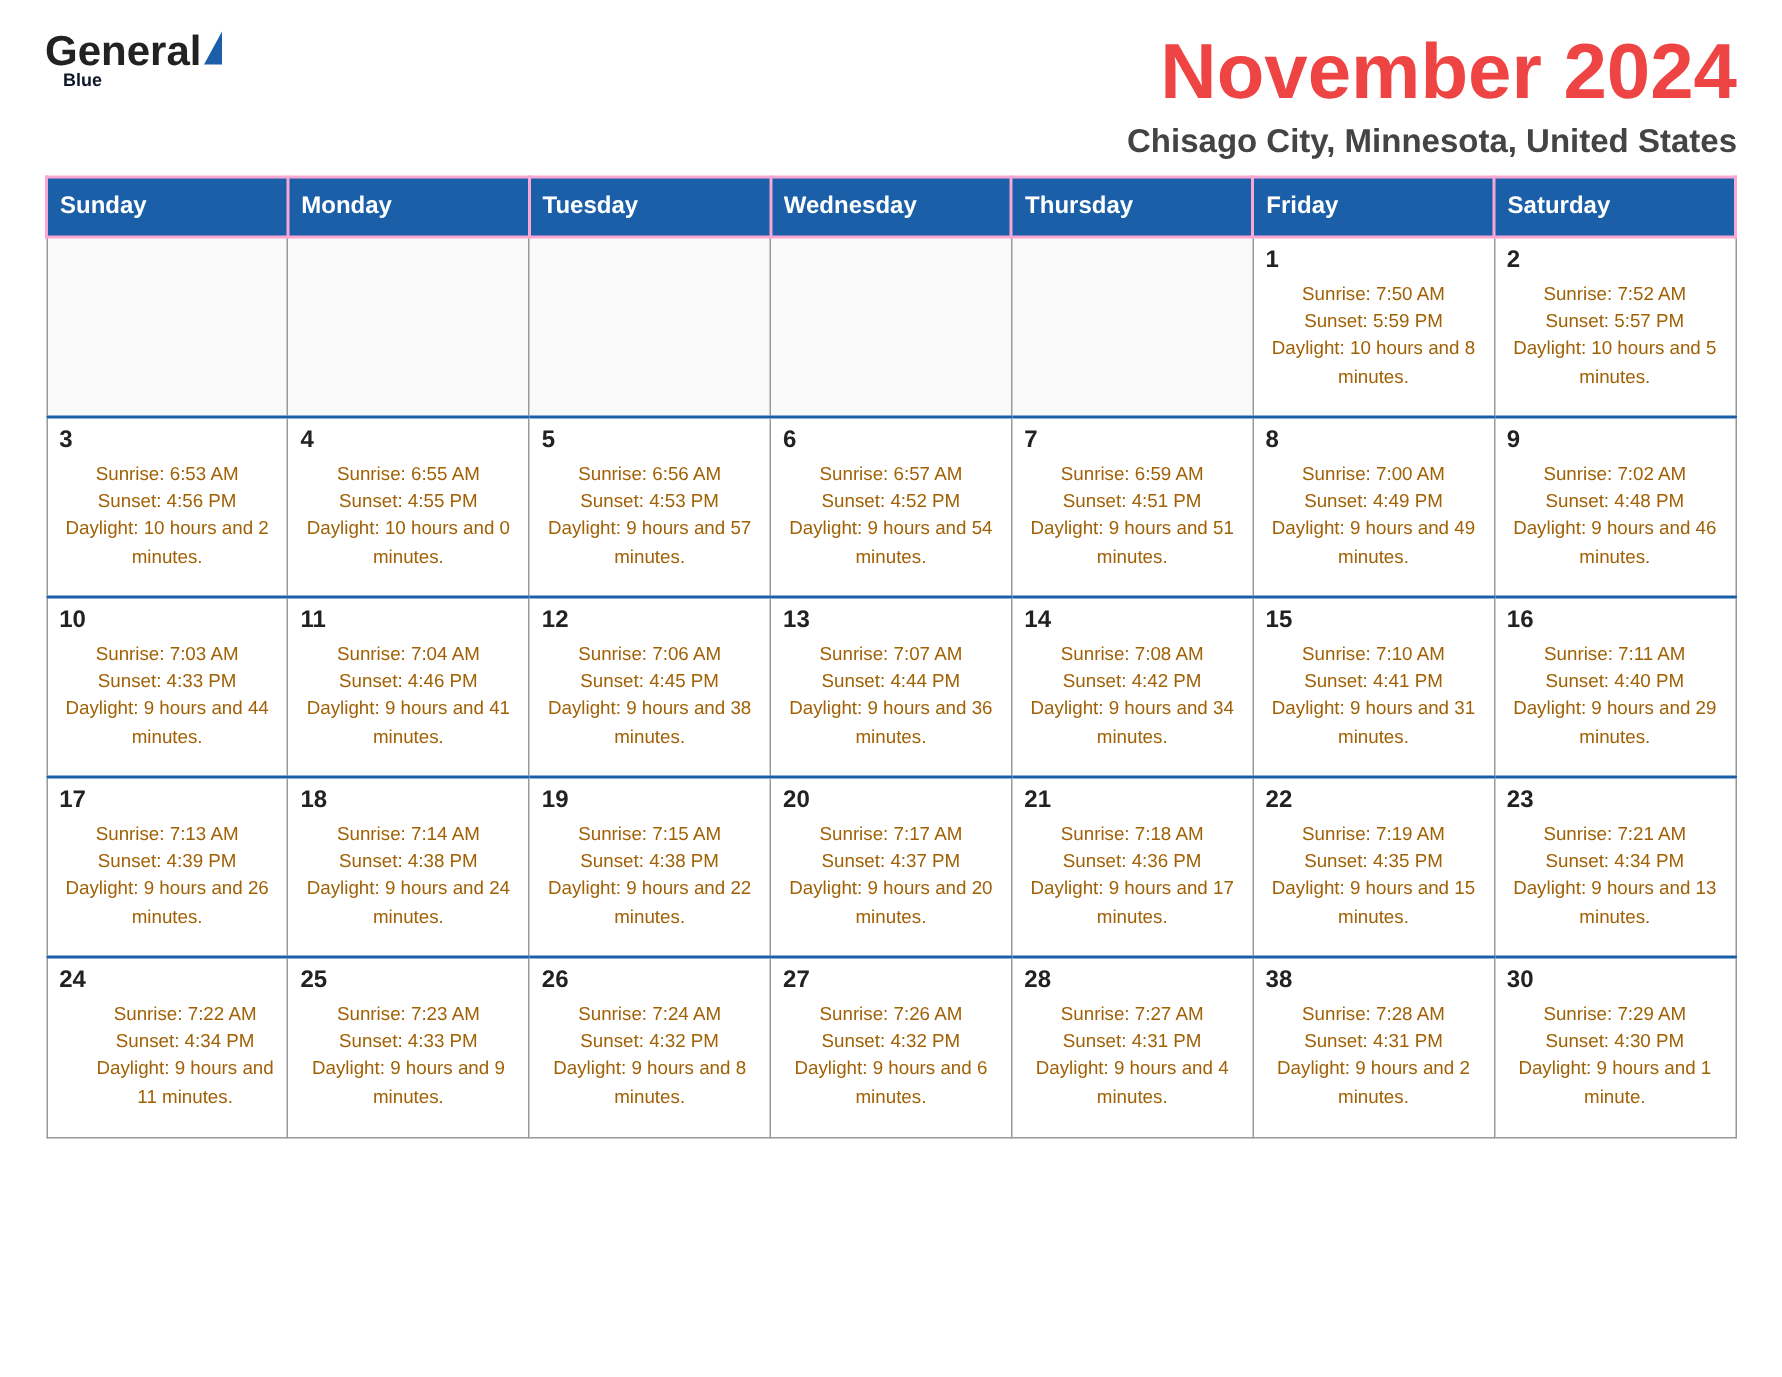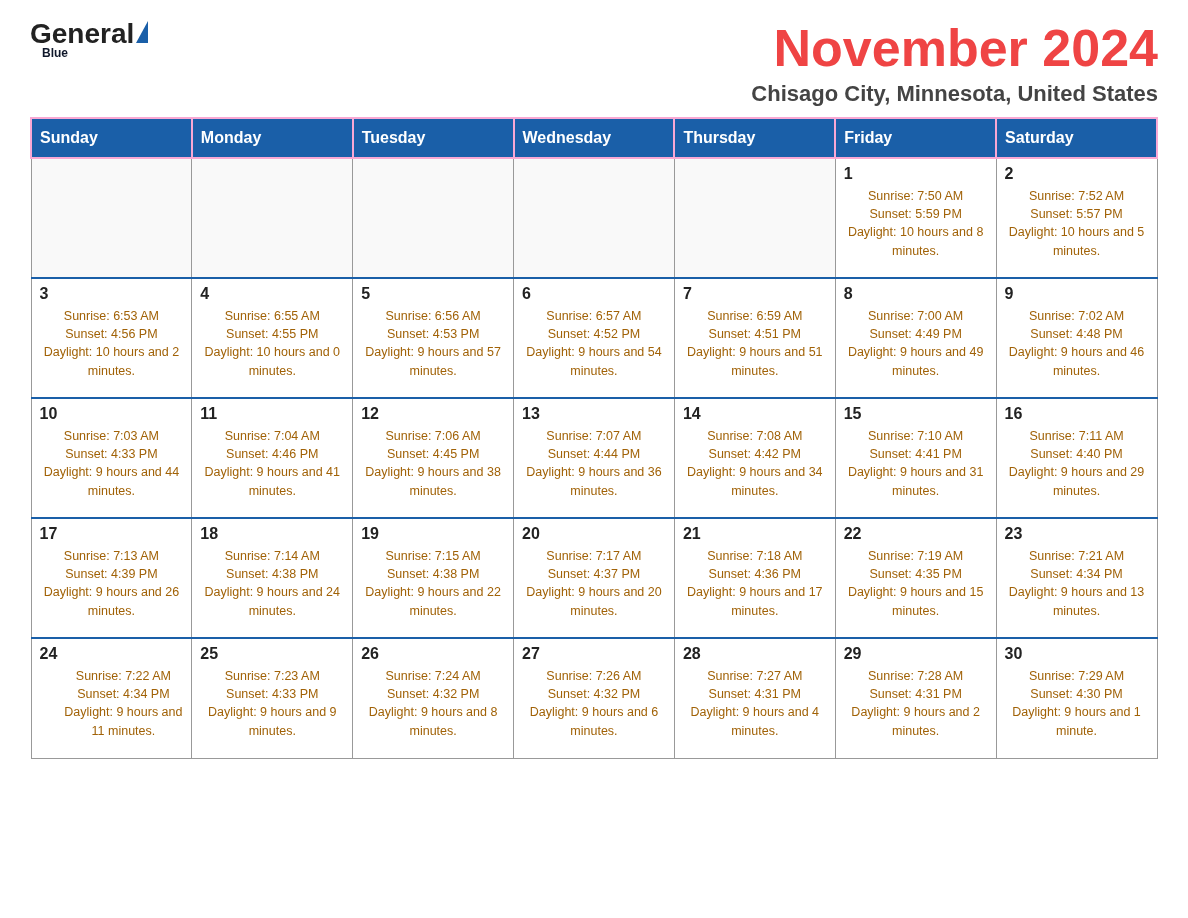--- a/index.html
+++ b/index.html
@@ -311,21 +311,21 @@
 Sunset: 4:32 PM
 Daylight: 9 hours and 6 minutes.</div>
         </td>
         <td>
           <span class="day-num">28</span>
           <div class="day-info" style="white-space: pre-line;">Sunrise: 7:27 AM
 Sunset: 4:31 PM
 Daylight: 9 hours and 4 minutes.</div>
         </td>
         <td>
-          <span class="day-num">29</span>
+          <span class="day-num">38</span>
           <div class="day-info" style="white-space: pre-line;">Sunrise: 7:28 AM
 Sunset: 4:31 PM
 Daylight: 9 hours and 2 minutes.</div>
         </td>
         <td>
           <span class="day-num">30</span>
           <div class="day-info" style="white-space: pre-line;">Sunrise: 7:29 AM
 Sunset: 4:30 PM
 Daylight: 9 hours and 1 minute.</div>
         </td>

